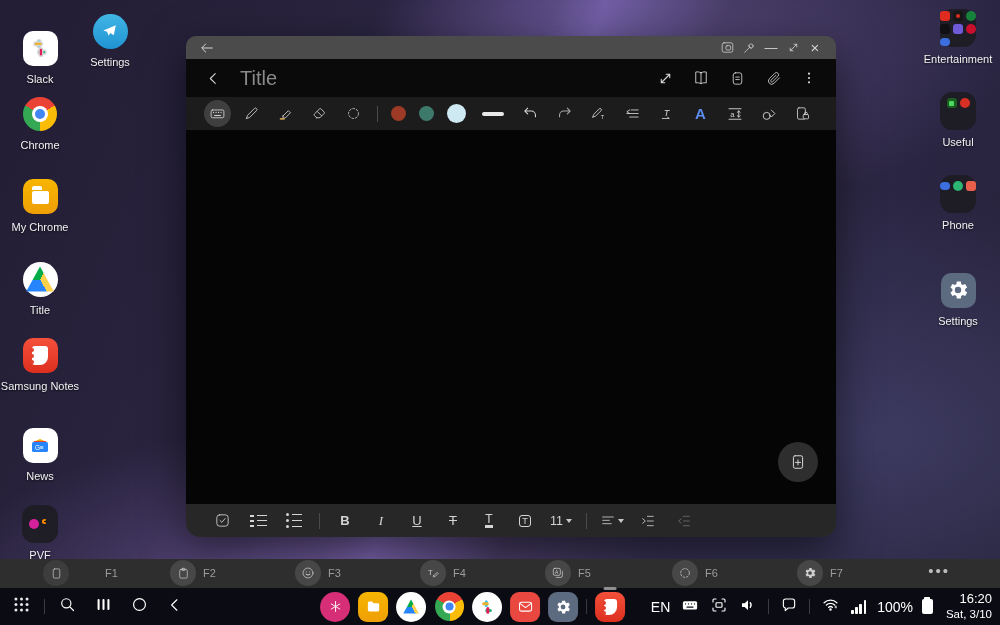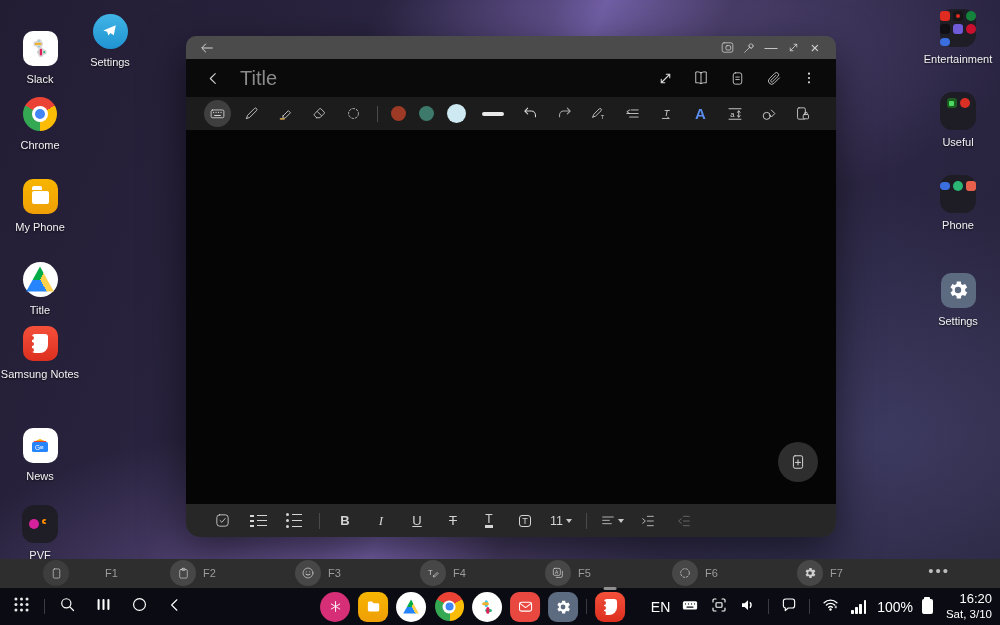--- a/index.html
+++ b/index.html
@@ -160,33 +160,33 @@
   <div class="dlabel">Chrome</div>
 </div>
 
 <div class="dicon" style="left:0; top:178px;">
   <div class="art">
       <div class="sq myfiles">
     <div class="tab"></div>
         <div class="page"></div>
   </div>
     </div>
-  <div class="dlabel">My Phone</div>
+  <div class="dlabel">My Chrome</div>
 </div>
 
 <div class="dicon" style="left:0; top:261px;">
   <div class="art">
       <div class="circle white">
         <div class="drive-tri"></div>
       </div>
     </div>
   <div class="dlabel">Title</div>
 </div>
 
-<div class="dicon" style="left:0; top:325px;">
+<div class="dicon" style="left:0; top:337px;">
   <div class="art">
       <div class="sq notes-app">
     <div class="notes-page">
           <i style="top:2px;"></i>
           <i style="top:8px;"></i>
           <i style="top:14px;"></i>
         </div>
   </div>
     </div>
   <div class="dlabel">Samsung Notes</div>

